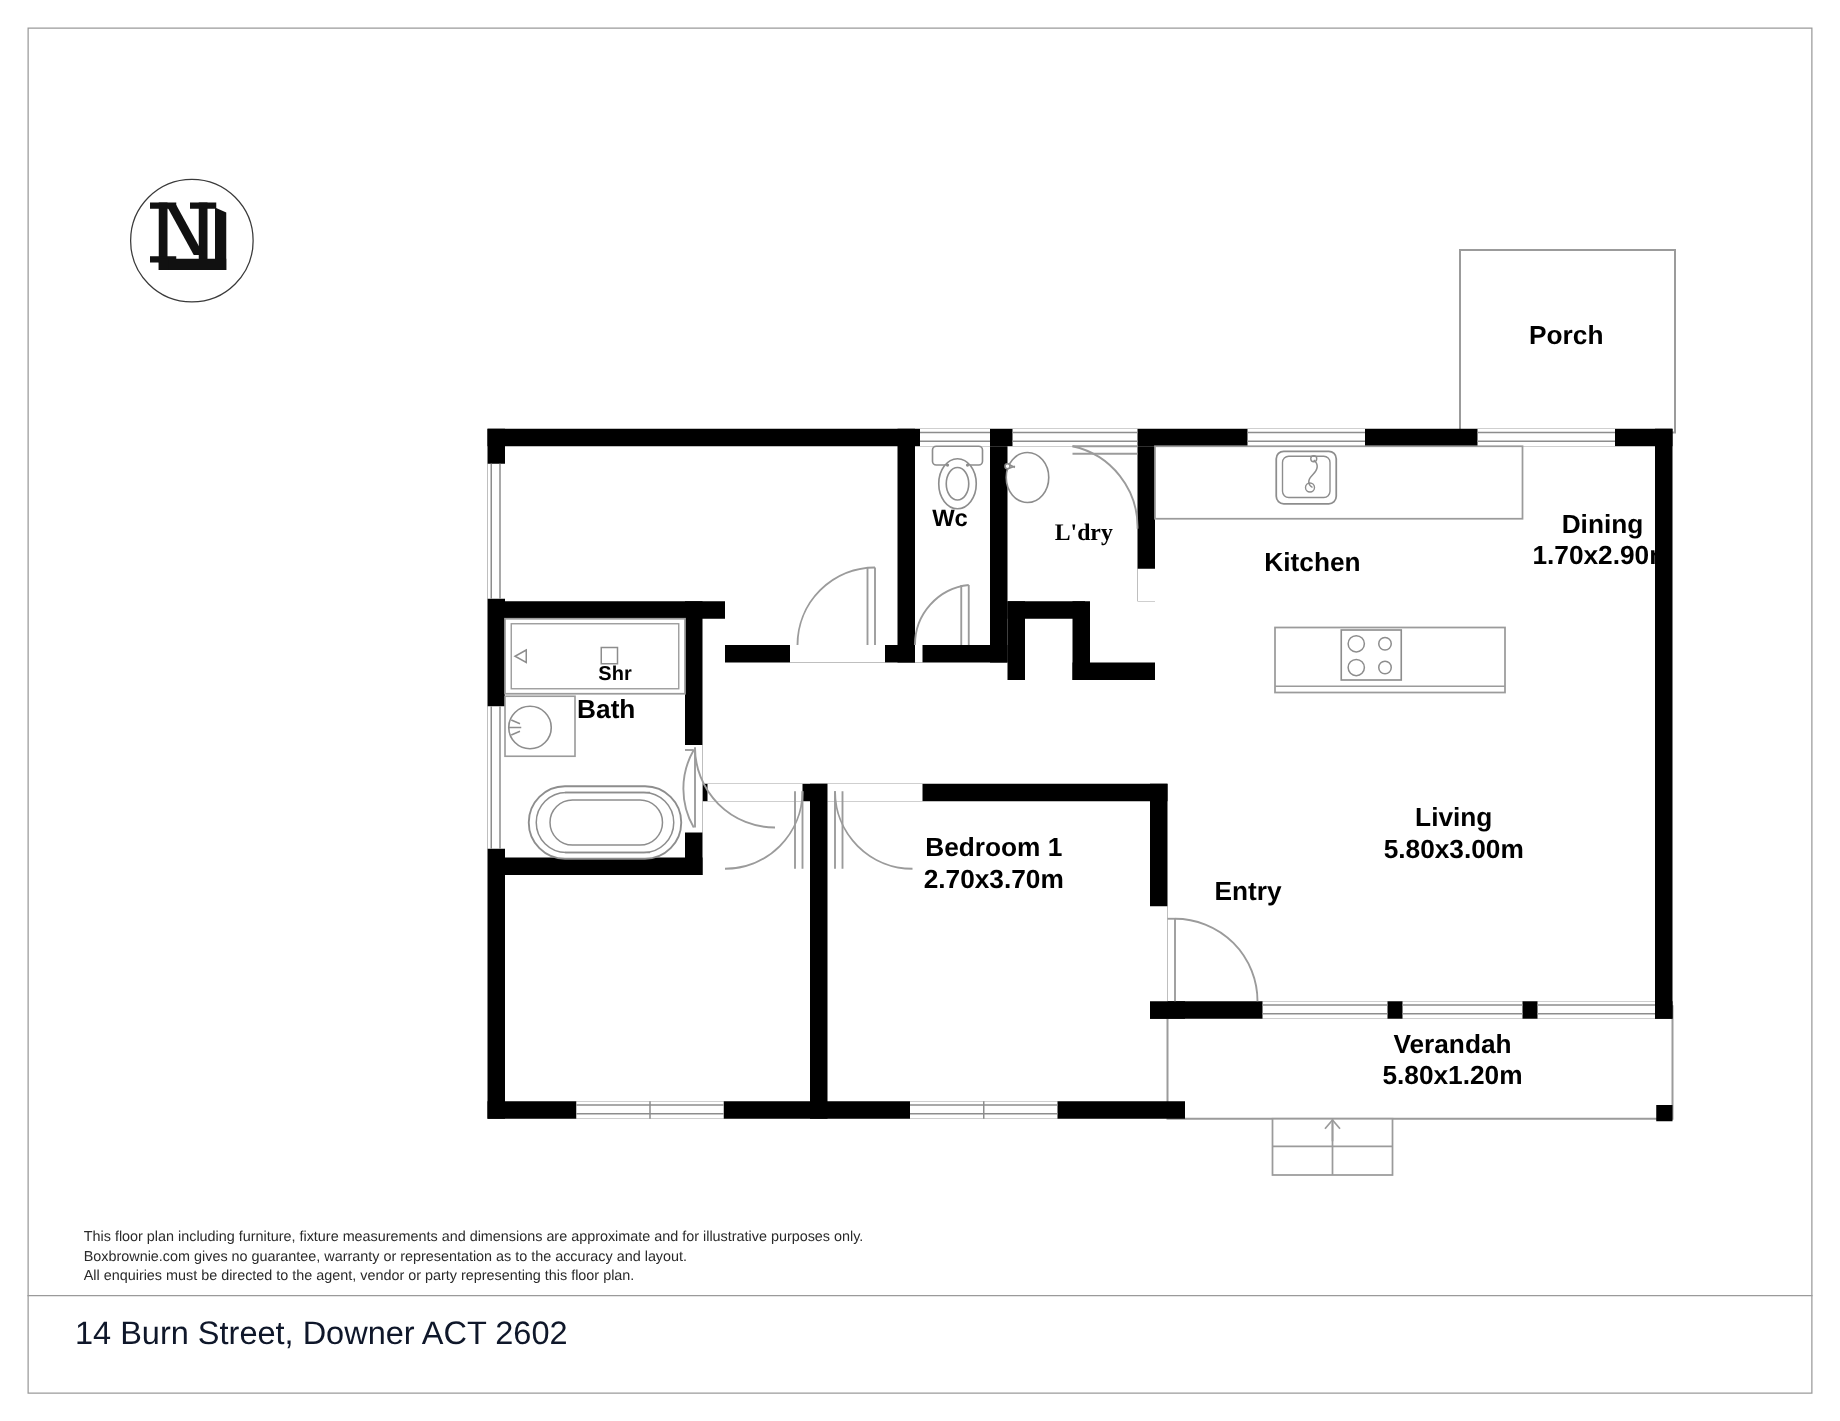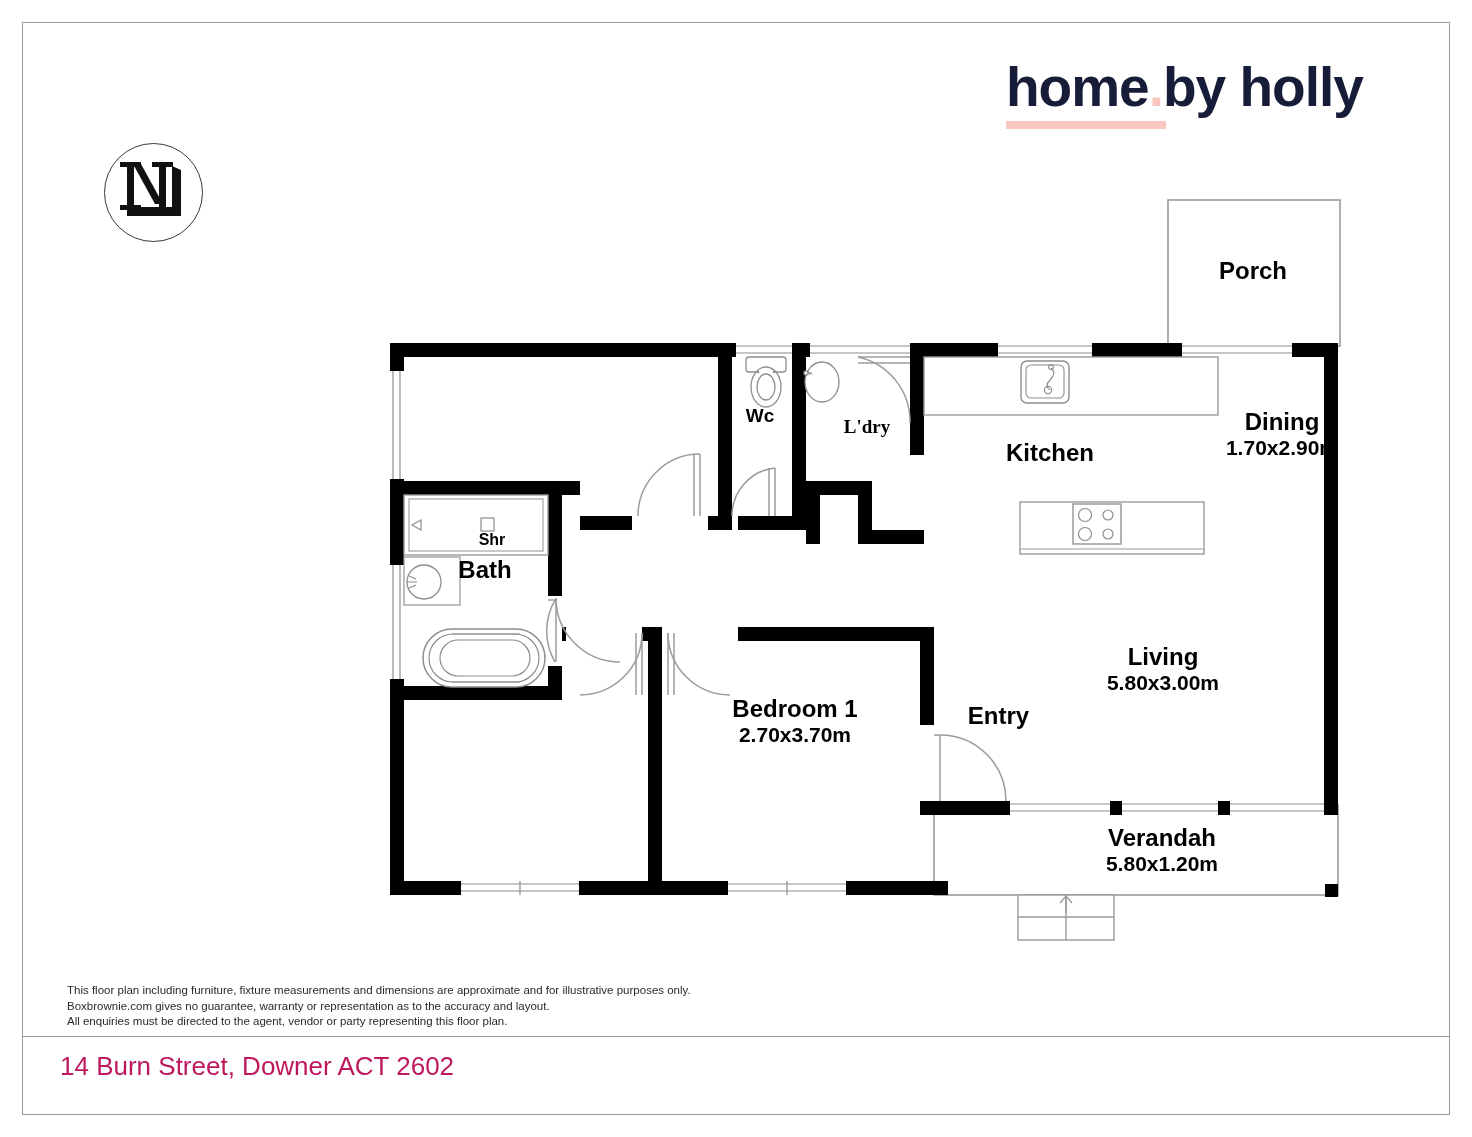--- a/index.html
+++ b/index.html
@@ -66,21 +66,21 @@
   
   .lbl {
     position: absolute;
     color: #000000;
     font-weight: bold;
     text-align: center;
     white-space: nowrap;
     line-height: 1.18;
     font-family: "Liberation Sans", sans-serif;
   }
-  .lbl .nm { display: block; font-size: 24px; }
+  .lbl .nm { display: block; font-size: 21px; }
   .lbl .dim { display: block; font-size: 21px; }
   .lbl.small .nm { font-size: 19px; }
   .lbl.tiny .nm { font-size: 16px; }
 
   
   #disclaimer {
     position: absolute;
     left: 67px; top: 983px;
     font-size: 11.5px;
     color: #2a2a2a;
@@ -90,36 +90,30 @@
   #footer-rule {
     position: absolute;
     left: 22px; top: 1036px;
     width: 1428px; height: 1px;
     background: #9a9a9a;
   }
   #address {
     position: absolute;
     left: 60px; top: 1051px;
     font-size: 26px;
-    color: #be185d;
+    color: #0f172a;
   }
 </style>
 </head>
 <body>
 
 <div id="page">
 
   <div id="page-frame"></div>
 
-  <div id="logo">
-    <div id="logo-text">
-      <span>home</span><span class="dot">.</span><span>by holly</span>
-    </div>
-    <div id="logo-underline"></div>
-  </div>
 
   <div id="compass">
     <svg width="99" height="99" viewBox="0 0 99 99">
 
       <g fill="#111111">
         <rect x="22" y="18" width="7" height="48"></rect>
         <rect x="15" y="18" width="21" height="5"></rect>
         <rect x="15" y="61" width="21" height="5"></rect>
         <rect x="54" y="18" width="7" height="48"></rect>
         <rect x="47" y="18" width="21" height="5"></rect>
@@ -413,21 +407,21 @@
   <div class="lbl" style="left:1058px; top:643px; width:210px;">
     <span class="nm">Living</span>
     <span class="dim">5.80x3.00m</span>
   </div>
 
   <div class="lbl" style="left:935px; top:702px; width:110px;padding-left:17px;">
     <span class="nm">Entry</span>
   </div>
 
 
-  <div class="lbl" style="left:680px; top:695px; width:230px;">
+  <div class="lbl" style="left:680px; top:667px; width:230px;">
     <span class="nm">Bedroom 1</span>
     <span class="dim">2.70x3.70m</span>
   </div>
 
   <div class="lbl" style="left:1027px; top:824px; width:270px;">
     <span class="nm">Verandah</span>
     <span class="dim">5.80x1.20m</span>
   </div>
 
   <div id="disclaimer">This floor plan including furniture, fixture measurements and dimensions are approximate and for illustrative purposes only.

